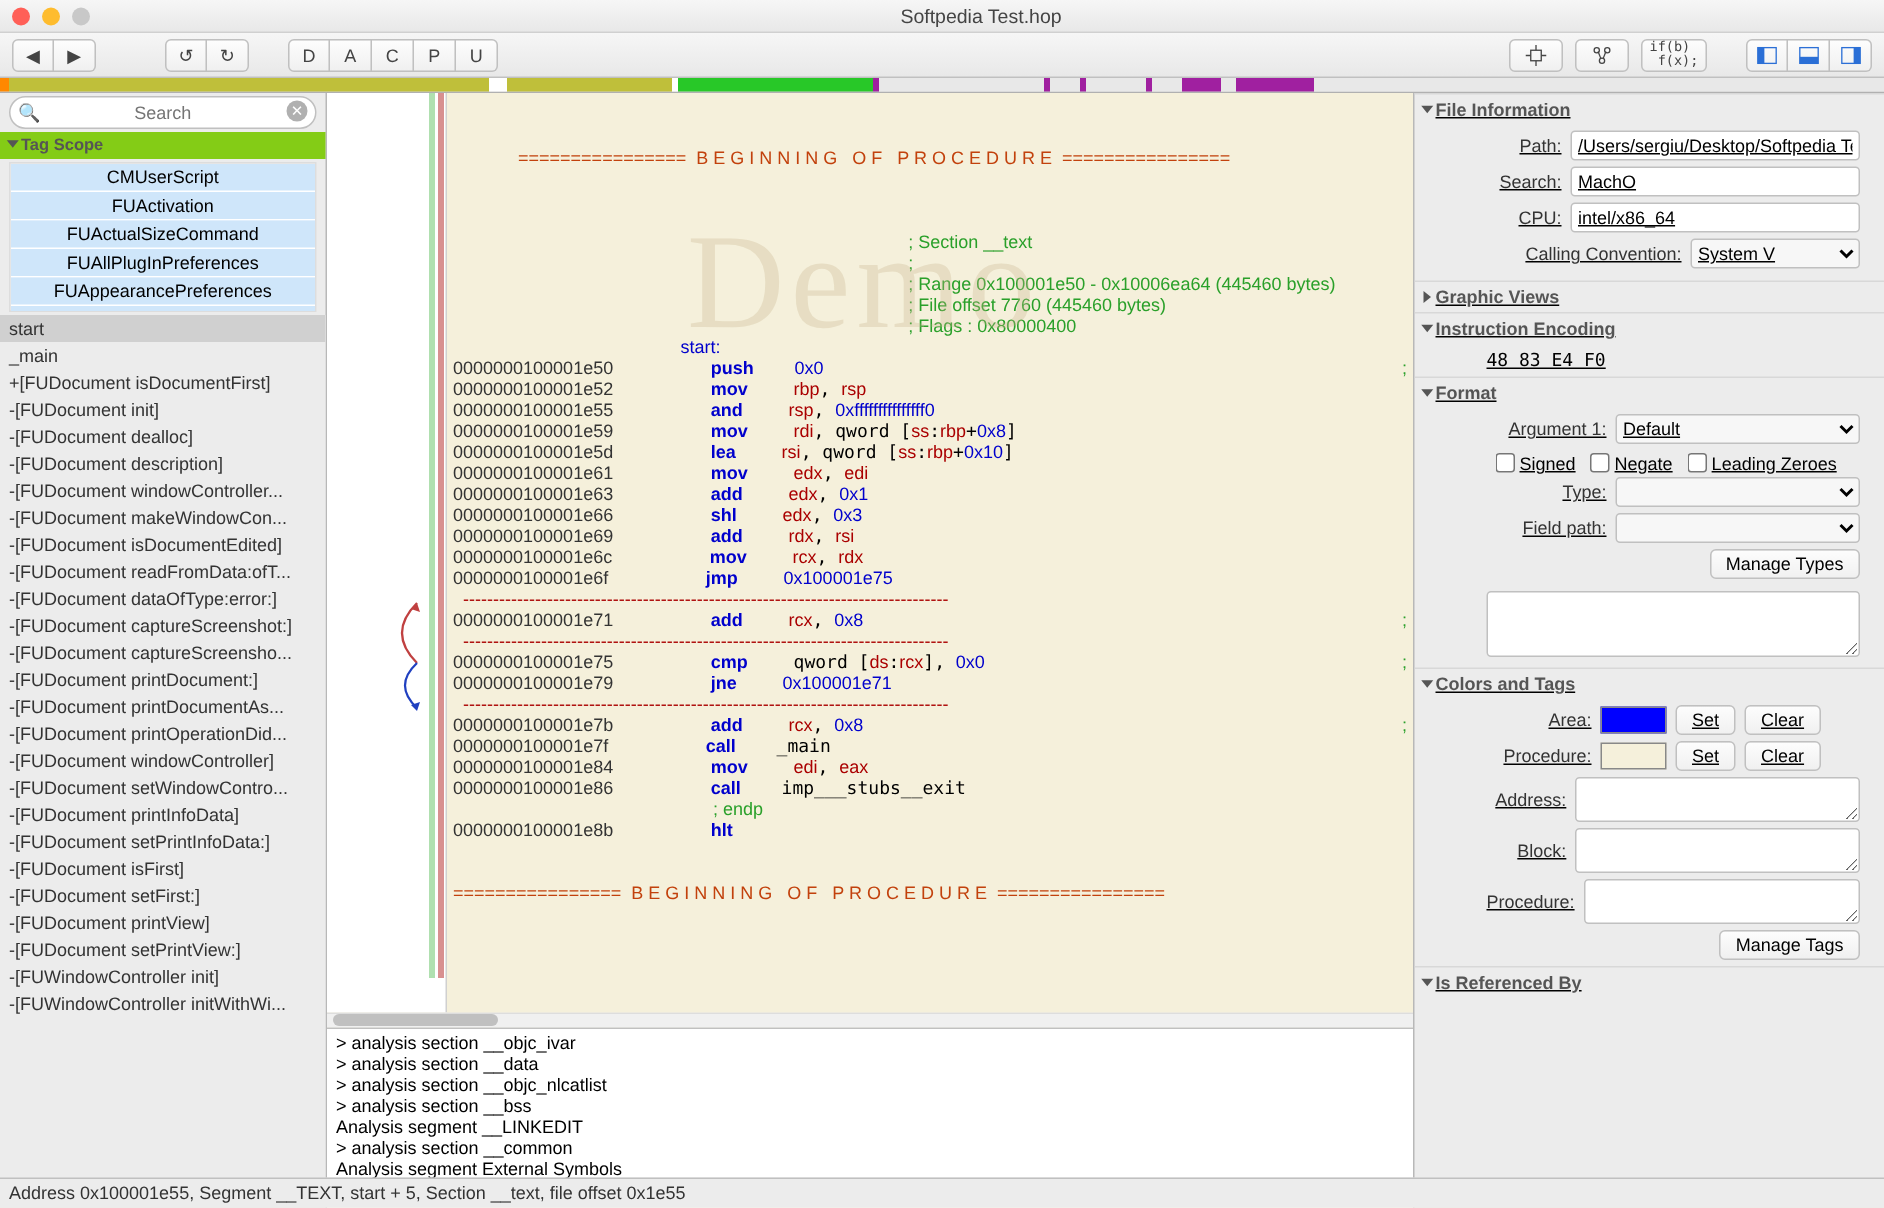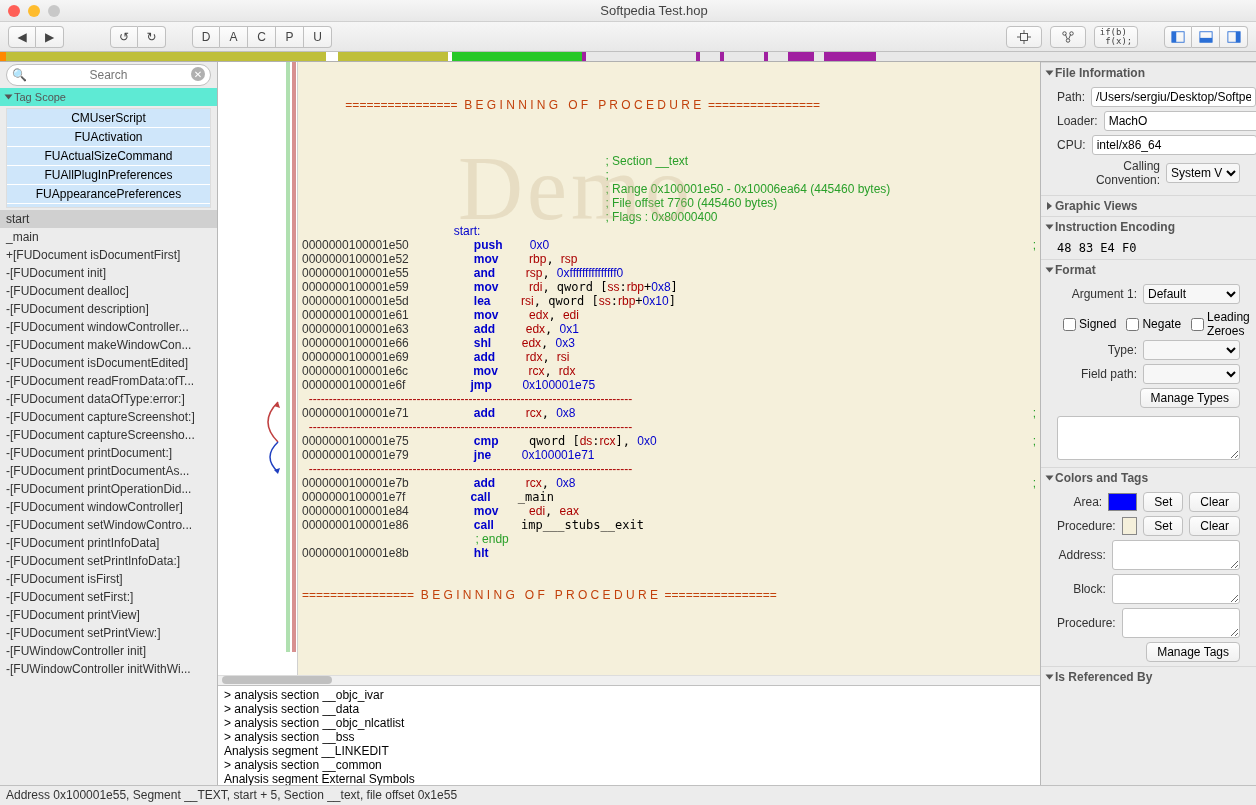--- a/index.html
+++ b/index.html
@@ -26,21 +26,21 @@
 .tab-switch { display: flex; justify-content: center; padding: 4px; }
 .seg-btn { padding: 3px 14px; border: 1px solid #b0b0b0; background: #f7f7f7; font-size: 13px; cursor: pointer; }
 .seg-btn.active { background: #b8b8b8; color: #fff; }
 .seg-btn:first-child { border-radius: 4px 0 0 4px; }
 .seg-btn:last-child { border-radius: 0 4px 4px 0; border-left: none; }
 .search-wrap { padding: 2px 6px; }
 .search-input { width: 100%; height: 22px; border-radius: 11px; border: 1px solid #c0c0c0; padding: 0 24px; font-size: 12px; background: #fff; text-align: center; }
 .search-wrap { position: relative; }
 .search-icon { position: absolute; left: 12px; top: 6px; color: #888; font-size: 12px; }
 .clear-icon { position: absolute; right: 12px; top: 5px; width: 14px; height: 14px; background: #b0b0b0; border-radius: 50%; color: #fff; font-size: 10px; display: flex; align-items: center; justify-content: center; cursor: pointer; }
-.section-header { background: #5eead4; padding: 3px 6px; font-size: 11px; font-weight: normal; color: #555; cursor: pointer; }
+.section-header { background: #84cc16; padding: 3px 6px; font-size: 11px; font-weight: bold; color: #555; cursor: pointer; }
 .disclosure { display: inline-block; width: 0; height: 0; border-left: 5px solid #555; border-top: 4px solid transparent; border-bottom: 4px solid transparent; margin-right: 3px; transform: rotate(90deg); }
 .tag-list { max-height: 100px; overflow-y: auto; background: #fff; border: 1px solid #ddd; margin: 2px 6px; }
 .tag-item { background: #cfe6fa; padding: 2px 6px; font-size: 12px; text-align: center; border-bottom: 1px solid #fff; cursor: pointer; }
 .symbol-list { flex: 1; overflow-y: auto; background: #ececec; }
 .symbol-item { padding: 2px 6px; font-size: 12px; color: #333; white-space: nowrap; overflow: hidden; text-overflow: ellipsis; cursor: pointer; }
 .symbol-item.selected { background: #d0d0d0; }
 .center-panel { flex: 1; display: flex; flex-direction: column; background: #f5f0db; }
 .disasm-container { flex: 1; display: flex; overflow: hidden; }
 .minimap { width: 80px; background: #fff; border-right: 1px solid #d0d0d0; position: relative; }
 .disasm { flex: 1; background: #f5f0db; font-family: Menlo, Monaco, monospace; font-size: 12px; padding: 8px 4px; overflow: auto; position: relative; white-space: pre; line-height: 14px; }
@@ -48,30 +48,30 @@
 .asm-header { color: #c2410c; }
 .asm-comment { color: #2aa02a; }
 .asm-addr { color: #333; }
 .asm-label { color: #0000cc; }
 .asm-mnemonic { color: #0000cc; font-weight: bold; }
 .asm-reg { color: #aa0000; }
 .asm-num { color: #0000cc; }
 .dash-line { color: #aa0000; }
 .log-panel { height: 120px; background: #fff; border-top: 1px solid #c0c0c0; overflow-y: auto; font-size: 12px; padding: 2px 6px; }
 .log-line { white-space: nowrap; }
-.right-panel { width: 216px; background: #ececec; border-left: 1px solid #b8b8b8; overflow-y: auto; font-size: 12px; }
+.right-panel { width: 314px; background: #ececec; border-left: 1px solid #b8b8b8; overflow-y: auto; font-size: 12px; text-decoration: underline; }
 .right-section-header { padding: 3px 6px; font-weight: bold; color: #555; border-top: 1px solid #d8d8d8; cursor: pointer; }
-.right-section-body { padding: 4px 16px; }
+.right-section-body { padding: 4px 16px; margin-left: 32px; }
 .field-row { display: flex; align-items: center; margin-bottom: 4px; gap: 6px; }
 .field-label { width: 130px; text-align: right; color: #333; }
 .field-input { flex: 1; height: 20px; border: 1px solid #c0c0c0; border-radius: 3px; padding: 0 4px; font-size: 12px; background: #fff; }
 .field-select { flex: 1; height: 20px; border: 1px solid #c0c0c0; border-radius: 3px; background: #f7f7f7; font-size: 12px; }
 .small-btn { height: 20px; padding: 0 10px; border: 1px solid #c0c0c0; border-radius: 4px; background: linear-gradient(#fdfdfd,#f0f0f0); font-size: 12px; cursor: pointer; }
 .checkbox-row { display: flex; gap: 10px; padding: 2px 6px; }
-.checkbox-row label { display: flex; align-items: center; gap: 3px; font-size: 12px; }
+.checkbox-row label { display: flex; align-items: flex-start; gap: 3px; font-size: 12px; }
 .color-swatch { width: 44px; height: 18px; border: 1px solid #888; cursor: pointer; }
 .textarea-box { width: 100%; height: 44px; border: 1px solid #c0c0c0; border-radius: 3px; background: #fff; }
 .statusbar { height: 20px; background: #ececec; border-top: 1px solid #c0c0c0; padding: 2px 6px; font-size: 12px; color: #333; position: absolute; bottom: 0; left: 0; right: 0; }
 .scrollbar-fake { height: 10px; background: #f0f0f0; border-top: 1px solid #ddd; }
 .scroll-thumb { height: 8px; width: 110px; background: #c0c0c0; border-radius: 4px; margin-left: 4px; }
 </style>
 </head>
 <body>
 
 <div class="titlebar">
@@ -287,21 +287,21 @@
   </div>
 
   <div class="right-panel">
     <div class="right-section-header"><span class="disclosure"></span><span>File Information</span></div>
     <div class="right-section-body">
       <div class="field-row">
           <div class="field-label" style="width:50px">Path:</div>
           <input class="field-input" value="/Users/sergiu/Desktop/Softpedia Te" style="">
         </div>
       <div class="field-row">
-          <div class="field-label" style="width:50px">Loader:</div>
+          <div class="field-label" style="width:50px">Search:</div>
           <input class="field-input" value="MachO" style="">
         </div>
       <div class="field-row">
           <div class="field-label" style="width:50px">CPU:</div>
           <input class="field-input" value="intel/x86_64" style="">
         </div>
       <div class="field-row">
           <div class="field-label">Calling Convention:</div>
           <select class="field-select"><option>System V</option></select>
         </div>

